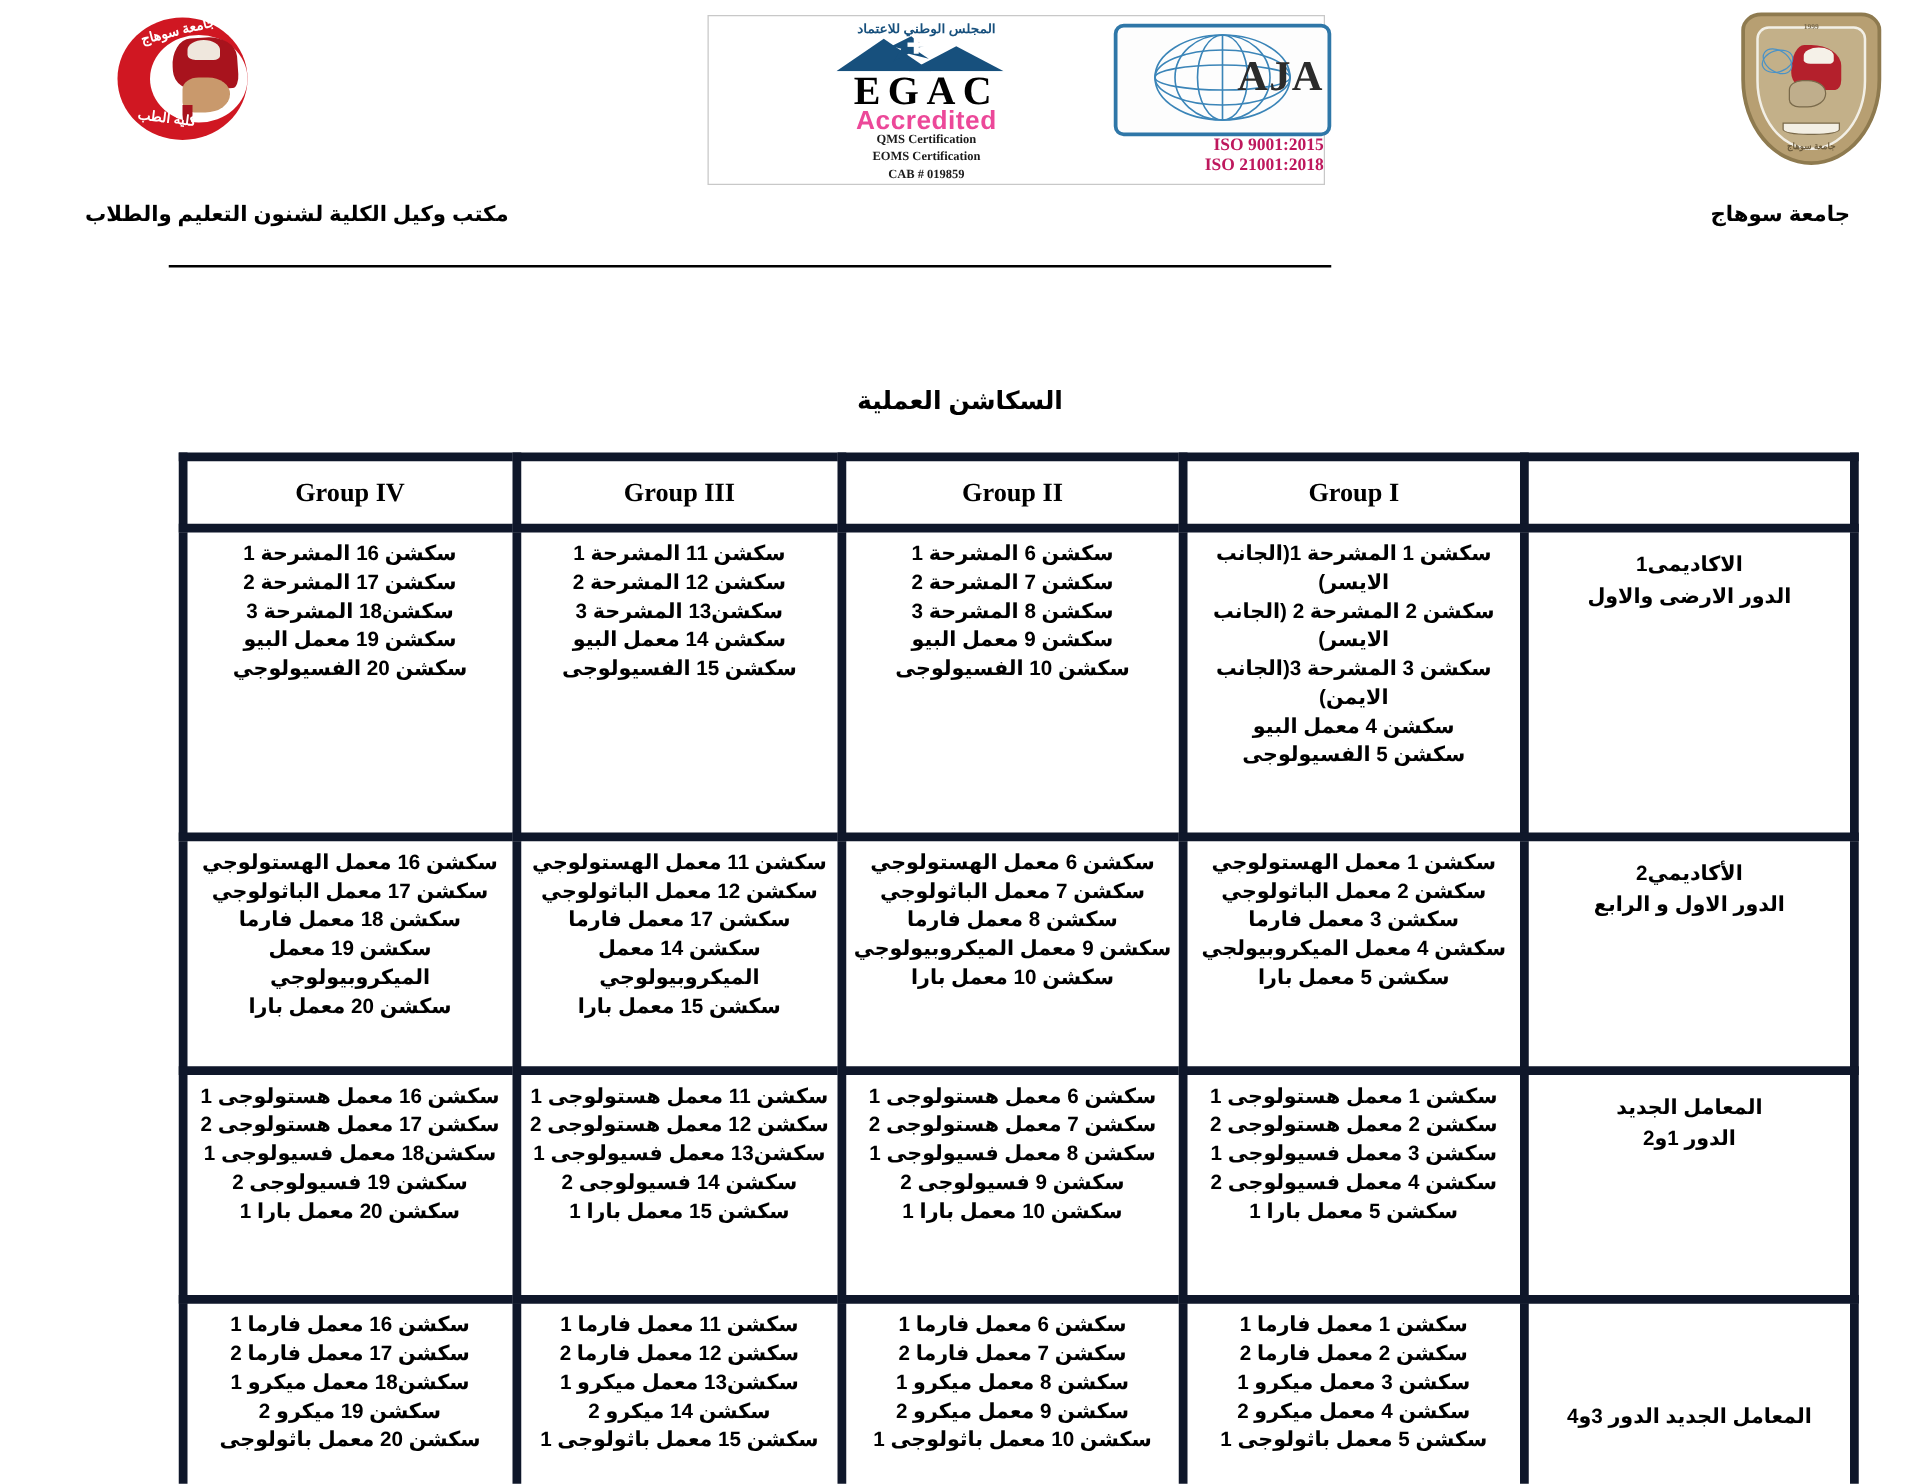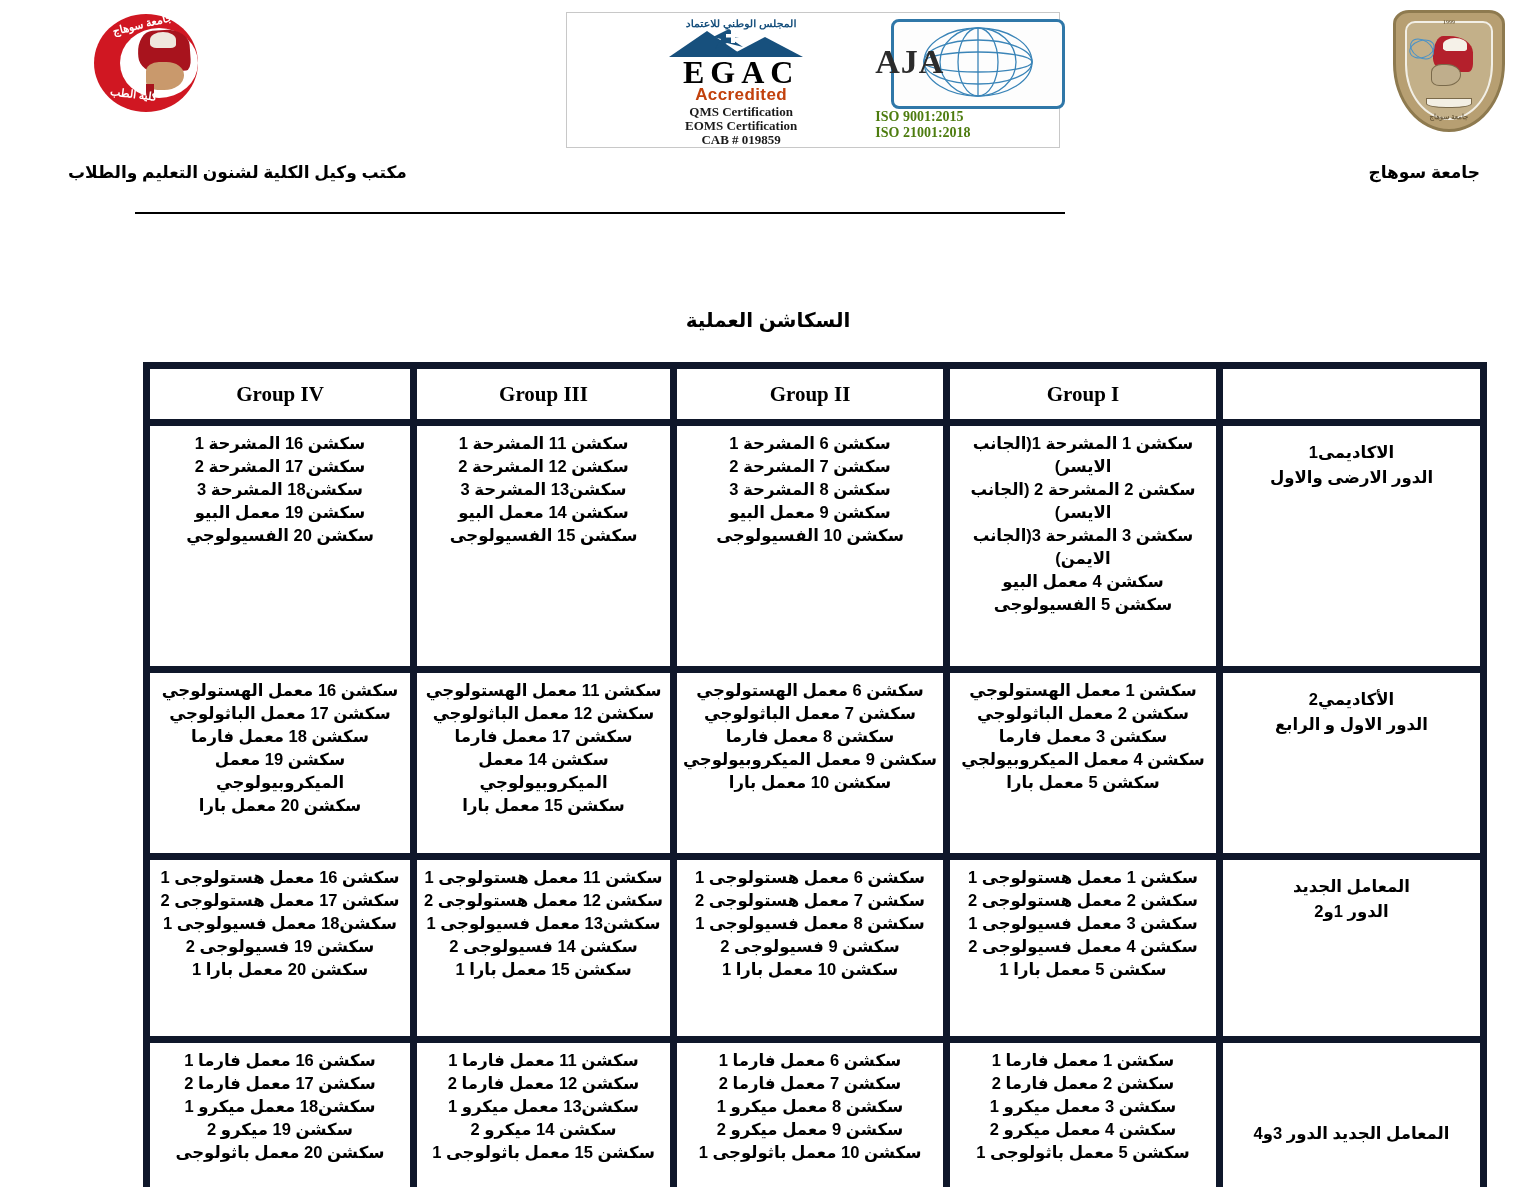--- a/index.html
+++ b/index.html
@@ -162,41 +162,41 @@
     font-weight: bold;
     color: #000000;
     letter-spacing: 6px;
     font-family: "Liberation Serif", serif;
   }
   .egac-accredited {
     position: absolute;
     top: 72px;
     left: 0;
     right: 0;
-    font-size: 17px;
-    font-weight: bold;
-    color: #c2410c;
+    font-size: 21px;
+    font-weight: bold;
+    color: #ec4899;
     font-family: "Liberation Sans", sans-serif;
     letter-spacing: 0.4px;
   }
   .egac-lines {
     position: absolute;
     top: 92px;
     left: 0;
     right: 0;
-    font-size: 13px;
+    font-size: 10px;
     line-height: 14px;
     font-weight: bold;
     color: #1b1b1b;
     font-family: "Liberation Serif", serif;
   }
   .aja {
     width: 200px;
     position: relative;
-    text-align: left;
+    text-align: right;
   }
   .aja-box {
     position: absolute;
     top: 6px;
     left: 16px;
     width: 168px;
     height: 84px;
     border: 3px solid #2f77a8;
     border-radius: 8px;
     background: #fdfdfd;
@@ -219,21 +219,21 @@
     font-family: "Liberation Serif", serif;
   }
   .aja-iso {
     position: absolute;
     top: 96px;
     left: 0;
     right: 0;
     font-size: 14px;
     line-height: 16px;
     font-weight: bold;
-    color: #4d7c0f;
+    color: #be185d;
     font-family: "Liberation Serif", serif;
   }
 
   
   .logo-right {
     position: absolute;
     left: 1393px;
     top: 10px;
     width: 112px;
     height: 122px;

